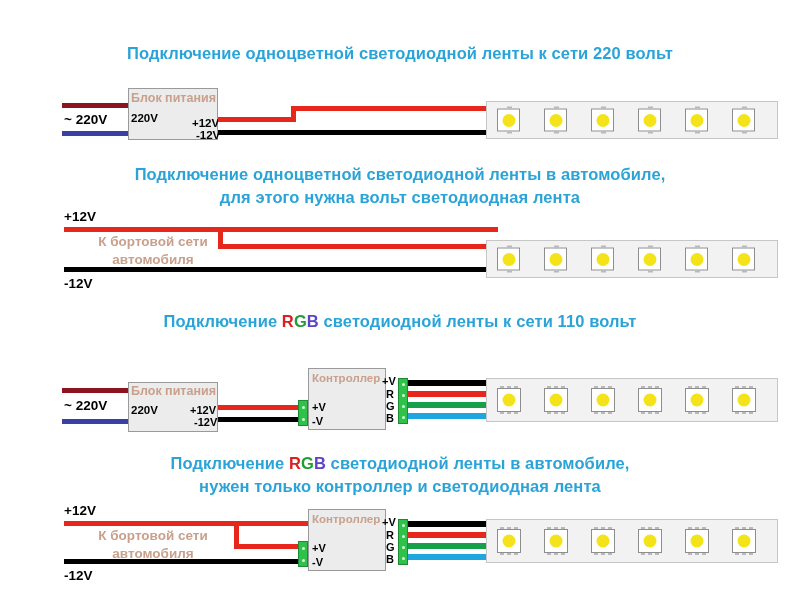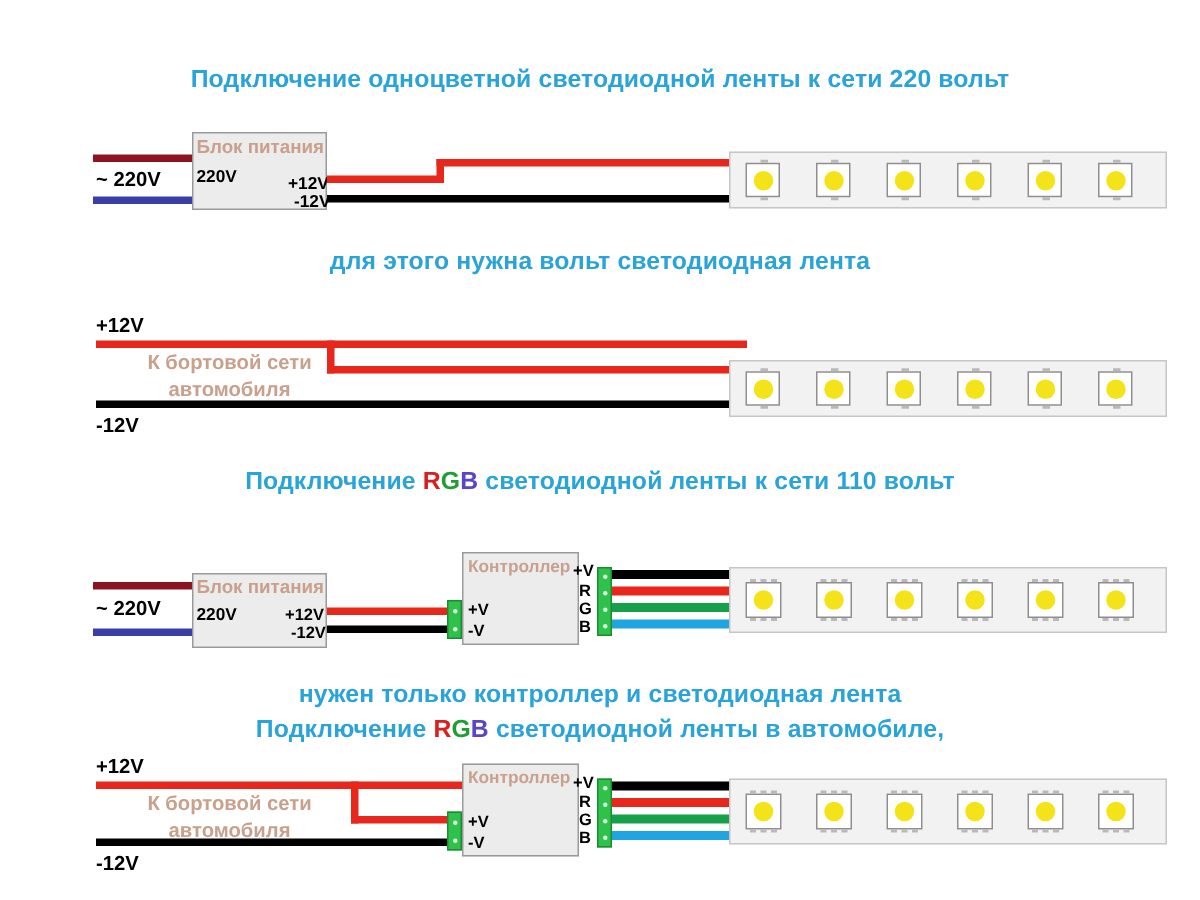--- a/index.html
+++ b/index.html
@@ -200,20 +200,21 @@
       <div class="led-dot" style="width:13px; height:13px;"></div>
     </div>
     <div class="led" style="left:245px; width:23px; height:23px;">
       <div class="pad" style="left:9px; top:-3px; width:5px; height:2px;"></div>
       <div class="pad" style="left:9px; bottom:-3px; width:5px; height:2px;"></div>
       <div class="led-dot" style="width:13px; height:13px;"></div>
     </div>
   </div>
 
   <div class="title" style="top:163px;">
+    <div>Подключение одноцветной светодиодной ленты в автомобиле,</div>
     <div>для этого нужна вольт светодиодная лента</div>
   </div>
 
   <div class="lbl" style="left:64px; top:209px;">+12V</div>
   <div class="wire w-red" style="left:64px; top:227px; width:434px; height:5px;"></div>
   <div class="wire w-red" style="left:218px; top:227px; width:5px; height:22px;"></div>
   <div class="wire w-red" style="left:218px; top:244px; width:280px; height:5px;"></div>
   <div class="lbl-brown" style="left:78px; top:234px; width:150px;">К бортовой сети</div>
   <div class="lbl-brown" style="left:78px; top:252px; width:150px;">автомобиля</div>
   <div class="wire w-black" style="left:64px; top:267px; width:434px; height:5px;"></div>
@@ -347,22 +348,22 @@
       <div class="pad" style="left:9px; top:-3px; width:4px; height:2px;"></div>
       <div class="pad" style="left:16px; top:-3px; width:4px; height:2px;"></div>
       <div class="pad" style="left:2px; bottom:-3px; width:4px; height:2px;"></div>
       <div class="pad" style="left:9px; bottom:-3px; width:4px; height:2px;"></div>
       <div class="pad" style="left:16px; bottom:-3px; width:4px; height:2px;"></div>
       <div class="led-dot" style="width:13px; height:13px;"></div>
     </div>
   </div>
 
   <div class="title" style="top:452px;">
+    <div><span>Подключение </span><span class="r">R</span><span class="g">G</span><span class="b">B</span><span> светодиодной ленты в автомобиле,</span></div>
     <div>нужен только контроллер и светодиодная лента</div>
-    <div><span>Подключение </span><span class="r">R</span><span class="g">G</span><span class="b">B</span><span> светодиодной ленты в автомобиле,</span></div>
   </div>
 
   <div class="lbl" style="left:64px; top:503px;">+12V</div>
   <div class="wire w-red" style="left:64px; top:521px; width:246px; height:5px;"></div>
   <div class="wire w-red" style="left:234px; top:521px; width:5px; height:28px;"></div>
   <div class="wire w-red" style="left:234px; top:544px; width:76px; height:5px;"></div>
   <div class="lbl-brown" style="left:78px; top:528px; width:150px;">К бортовой сети</div>
   <div class="lbl-brown" style="left:78px; top:546px; width:150px;">автомобиля</div>
   <div class="wire w-black" style="left:64px; top:559px; width:246px; height:5px;"></div>
   <div class="lbl" style="left:64px; top:568px;">-12V</div>

